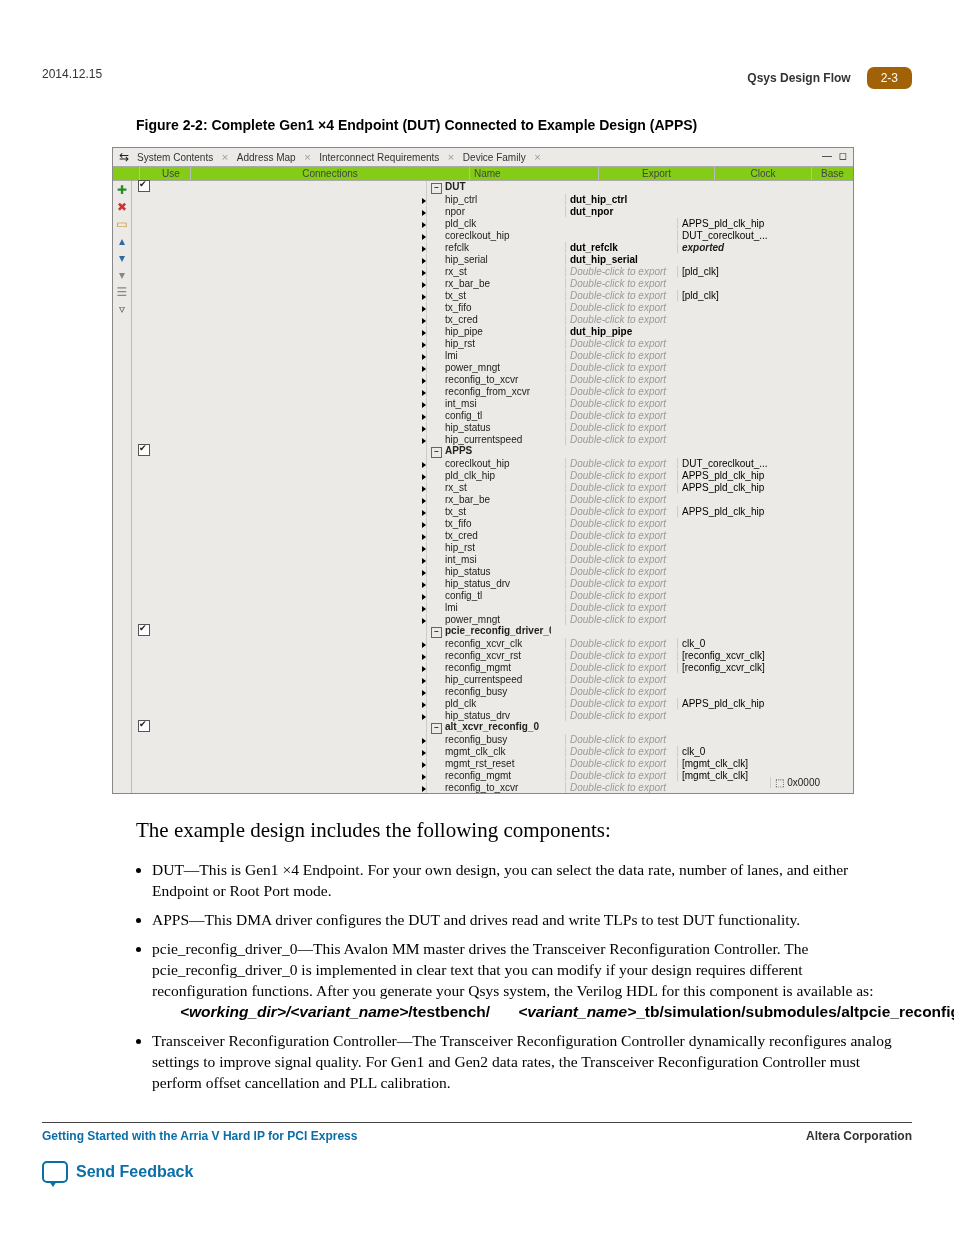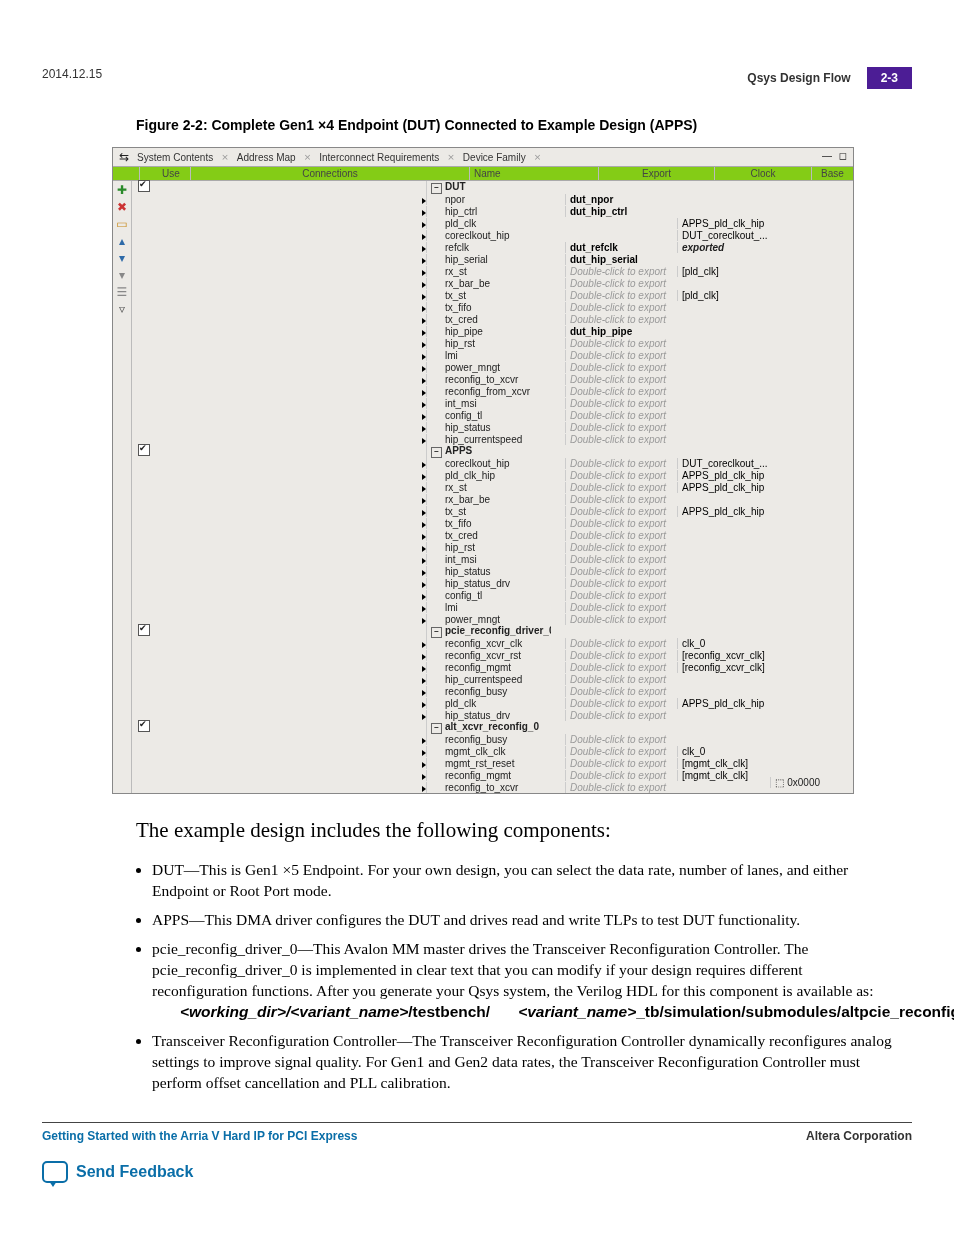--- a/index.html
+++ b/index.html
@@ -17,24 +17,25 @@
     display: flex;
     justify-content: space-between;
     font-family: "Myriad Pro", Arial, sans-serif;
     font-size: 12px;
     color: #333;
     margin-bottom: 28px;
     margin-top: 29px;
   }
   .topright { display:flex; align-items:center; gap:16px;}
   .pageno {
-    background: #4c1d95;
+    background: #a16207;
     color: #fff;
     padding: 4px 14px;
-    font-weight: bold;
+    font-weight: normal;
+    border-radius: 7px;
   }
   .sectiontitle { font-weight: bold; color:#333; }
   .figcaption {
     font-family: "Myriad Pro", Arial, sans-serif;
     font-weight: bold;
     font-size: 14px;
     margin: 8px 0 14px 94px;
   }
   
   .shot {
@@ -205,30 +206,30 @@
               <div class="col-use"><span class="check"></span></div>
               <div class="col-conn"></div>
               <div class="col-name hdr-name"><span class="box">−</span>DUT</div>
               <div class="col-exp"></div>
               <div class="col-clk"></div>
               <div class="col-base"></div>
             </div>
             <div class="row child">
               <div class="col-use"></div>
               <div class="col-conn arrow"></div>
+              <div class="col-name">hip_ctrl</div>
+              <div class="col-exp"><span class="explink">dut_hip_ctrl</span></div>
+              <div class="col-clk"></div>
+              <div class="col-base"></div>
+            </div>
+            <div class="row child">
+              <div class="col-use"></div>
+              <div class="col-conn arrow"></div>
               <div class="col-name">npor</div>
               <div class="col-exp"><span class="explink">dut_npor</span></div>
-              <div class="col-clk"></div>
-              <div class="col-base"></div>
-            </div>
-            <div class="row child">
-              <div class="col-use"></div>
-              <div class="col-conn arrow"></div>
-              <div class="col-name">hip_ctrl</div>
-              <div class="col-exp"><span class="explink">dut_hip_ctrl</span></div>
               <div class="col-clk"></div>
               <div class="col-base"></div>
             </div>
             <div class="row child">
               <div class="col-use"></div>
               <div class="col-conn arrow"></div>
               <div class="col-name">pld_clk</div>
               <div class="col-exp"></div>
               <div class="col-clk"><span class="clkval">APPS_pld_clk_hip</span></div>
               <div class="col-base"></div>
@@ -610,21 +611,21 @@
               <div class="col-base"></div>
             </div>
           </div>
       </div>
     </div>
   </div>
 
   <p class="prose">The example design includes the following components:</p>
 
   <ul class="components">
-    <li>DUT—This is Gen1 ×5 Endpoint. For your own design, you can select the data rate, number of lanes, and either Endpoint or Root Port mode.</li>
+    <li>DUT—This is Gen1 ×4 Endpoint. For your own design, you can select the data rate, number of lanes, and either Endpoint or Root Port mode.</li>
     <li>APPS—This DMA driver configures the DUT and drives read and write TLPs to test DUT functionality.</li>
     <li>
       <span>pcie_reconfig_driver_0—This Avalon MM master drives the Transceiver Reconfiguration Controller. The pcie_reconfig_driver_0 is implemented in clear text that you can modify if your design requires different reconfiguration functions. After you generate your Qsys system, the Verilog HDL for this component is available as: </span><span class="sans-bi">&lt;working_dir&gt;/&lt;variant_name&gt;</span><span class="sans-bold">/testbench/</span><span class="sans-bi">&lt;variant_name&gt;</span><span class="sans-bold">_tb/simulation/submodules/altpcie_reconfig_driver.sv</span>
     </li>
     <li>Transceiver Reconfiguration Controller—The Transceiver Reconfiguration Controller dynamically reconfigures analog settings to improve signal quality. For Gen1 and Gen2 data rates, the Transceiver Reconfiguration Controller must perform offset cancellation and PLL calibration.</li>
   </ul>
 
   <hr class="footer-rule">
   <div class="footer">
     <span class="left">Getting Started with the Arria V Hard IP for PCI Express</span>

